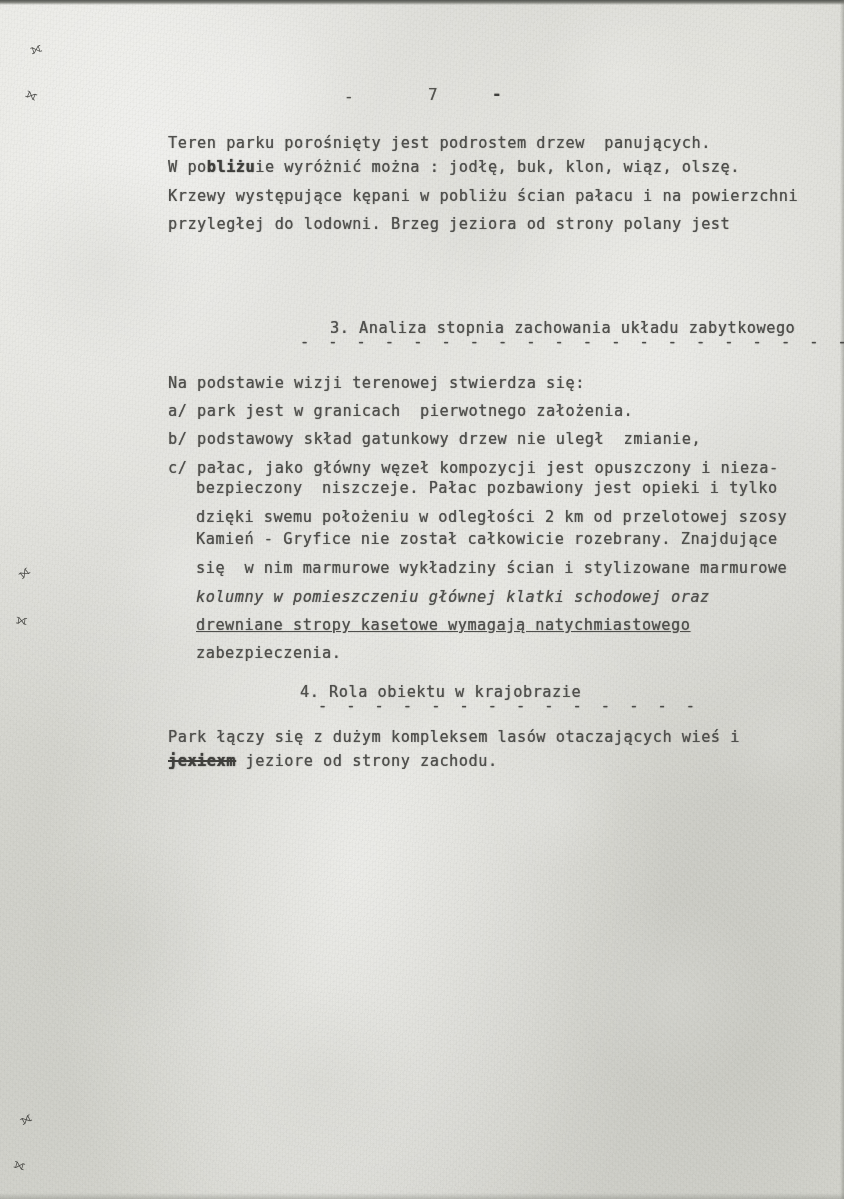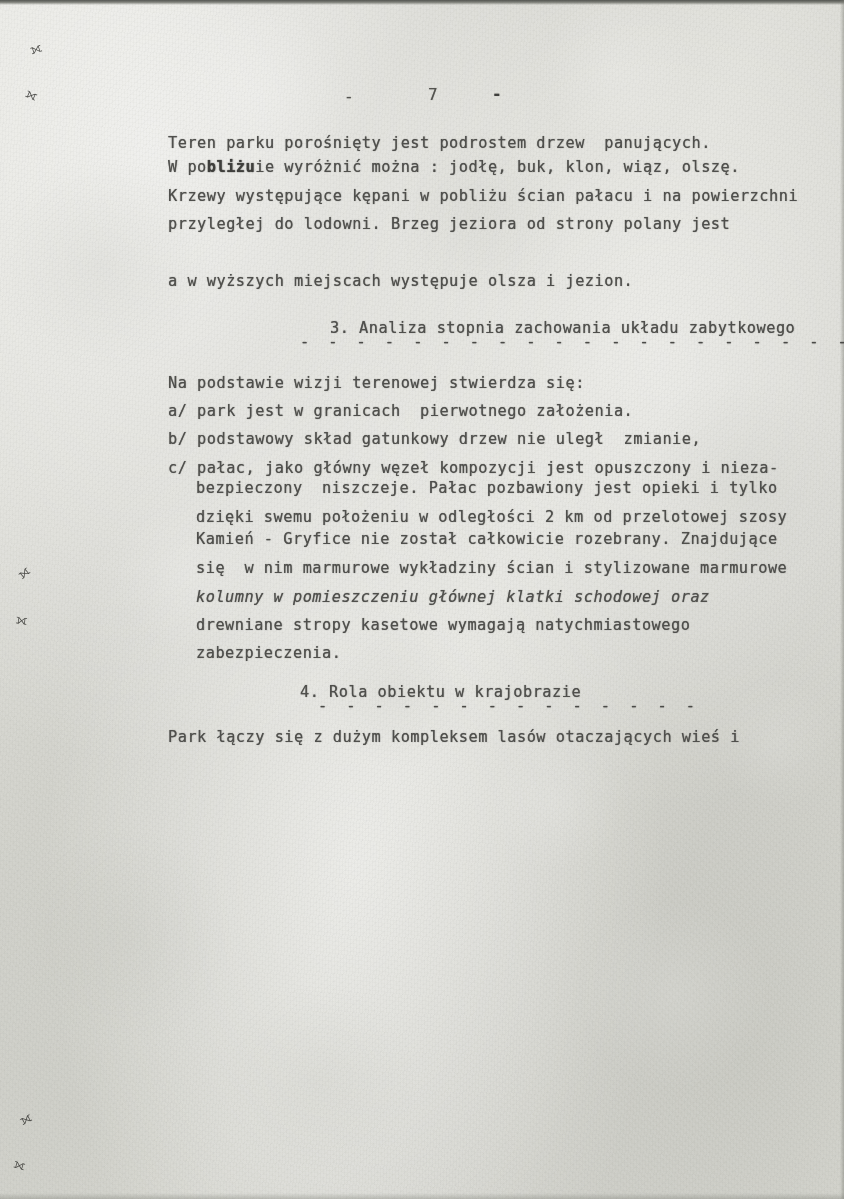--- a/index.html
+++ b/index.html
@@ -158,36 +158,36 @@
   <div class="hdr" style="left:344px; top:87px;">-</div>
   <div class="hdr" style="left:428px; top:85px;">7</div>
   <div class="hdr" style="left:492px; top:84px; font-weight:bold; color:#3f3f3c;">-</div>
 
   <div class="tx" style="left:168px; top:134px;">Teren parku porośnięty jest podrostem drzew  panujących.</div>
 
   <div class="tx" style="left:168px; top:158px;"><span>W po</span><span class="strike">bliżu</span><span>ie wyróżnić można : jodłę, buk, klon, wiąz, olszę.</span></div>
 
   <div class="tx" style="left:168px; top:187px;">Krzewy występujące kępani w pobliżu ścian pałacu i na powierzchni</div>
   <div class="tx" style="left:168px; top:215px;">przyległej do lodowni. Brzeg jeziora od strony polany jest</div>
-  <div class="tx" style="left:168px; top:272px;">a w wyższych miejscach występuje olsza i jezion.</div>
 
   <div class="tx" style="left:282px; top:319px;margin-left:48px;">3. Analiza stopnia zachowania układu zabytkowego</div>
   <div class="dashline" style="left:300px; top:333px;">- - - - - - - - - - - - - - - - - - - - - - - -</div>
 
   <div class="tx" style="left:168px; top:374px;">Na podstawie wizji terenowej stwierdza się:</div>
   <div class="tx" style="left:168px; top:402px;">a/ park jest w granicach  pierwotnego założenia.</div>
   <div class="tx" style="left:168px; top:430px;">b/ podstawowy skład gatunkowy drzew nie uległ  zmianie,</div>
   <div class="tx" style="left:168px; top:459px;">c/ pałac, jako główny węzeł kompozycji jest opuszczony i nieza-</div>
 
   <div class="tx" style="left:196px; top:479px;">bezpieczony  niszczeje. Pałac pozbawiony jest opieki i tylko</div>
   <div class="tx" style="left:196px; top:508px;">dzięki swemu położeniu w odległości 2 km od przelotowej szosy</div>
   <div class="tx" style="left:196px; top:530px;">Kamień - Gryfice nie został całkowicie rozebrany. Znajdujące</div>
   <div class="tx" style="left:196px; top:559px;">się  w nim marmurowe wykładziny ścian i stylizowane marmurowe</div>
   <div class="tx" style="left:196px; top:588px;font-style:italic;">kolumny w pomieszczeniu głównej klatki schodowej oraz</div>
-  <div class="tx" style="left:196px; top:616px;">drewniane stropy kasetowe wymagają natychmiastowego</div>
+  <div class="tx" style="left:196px; top:616px;text-decoration:underline;">drewniane stropy kasetowe wymagają natychmiastowego</div>
   <div class="tx" style="left:196px; top:644px;">zabezpieczenia.</div>
 
   <div class="tx" style="left:300px; top:683px;">4. Rola obiektu w krajobrazie</div>
   <div class="dashline" style="left:318px; top:697px;">- - - - - - - - - - - - - -</div>
 
   <div class="tx" style="left:168px; top:728px;">Park łączy się z dużym kompleksem lasów otaczających wieś i</div>
+  <div class="tx" style="left:168px; top:752px;"><span class="strike" style="text-decoration:line-through; text-decoration-thickness:2px;">jexiexm</span><span> jeziore od strony zachodu.</span></div>
 
 </div>
 
 </body></html>

